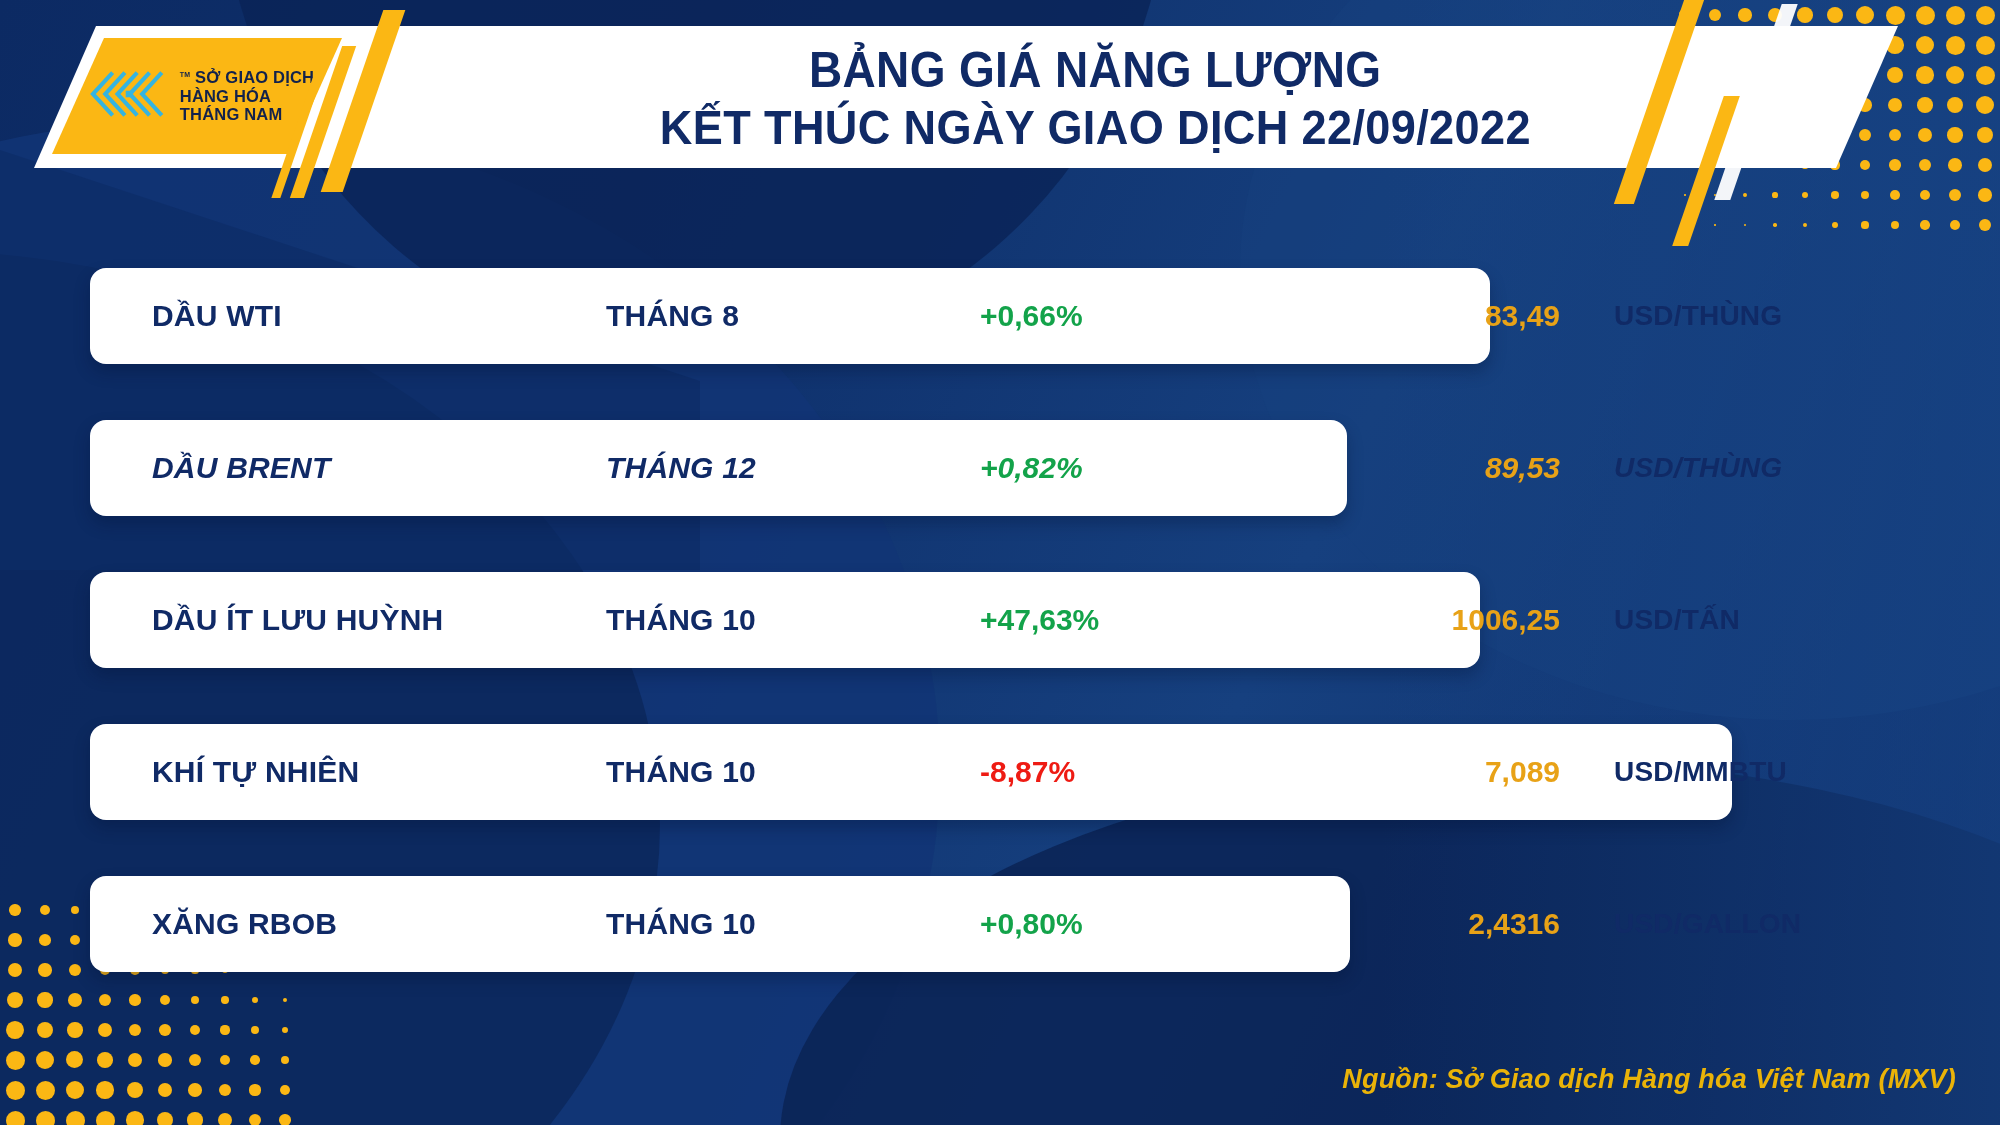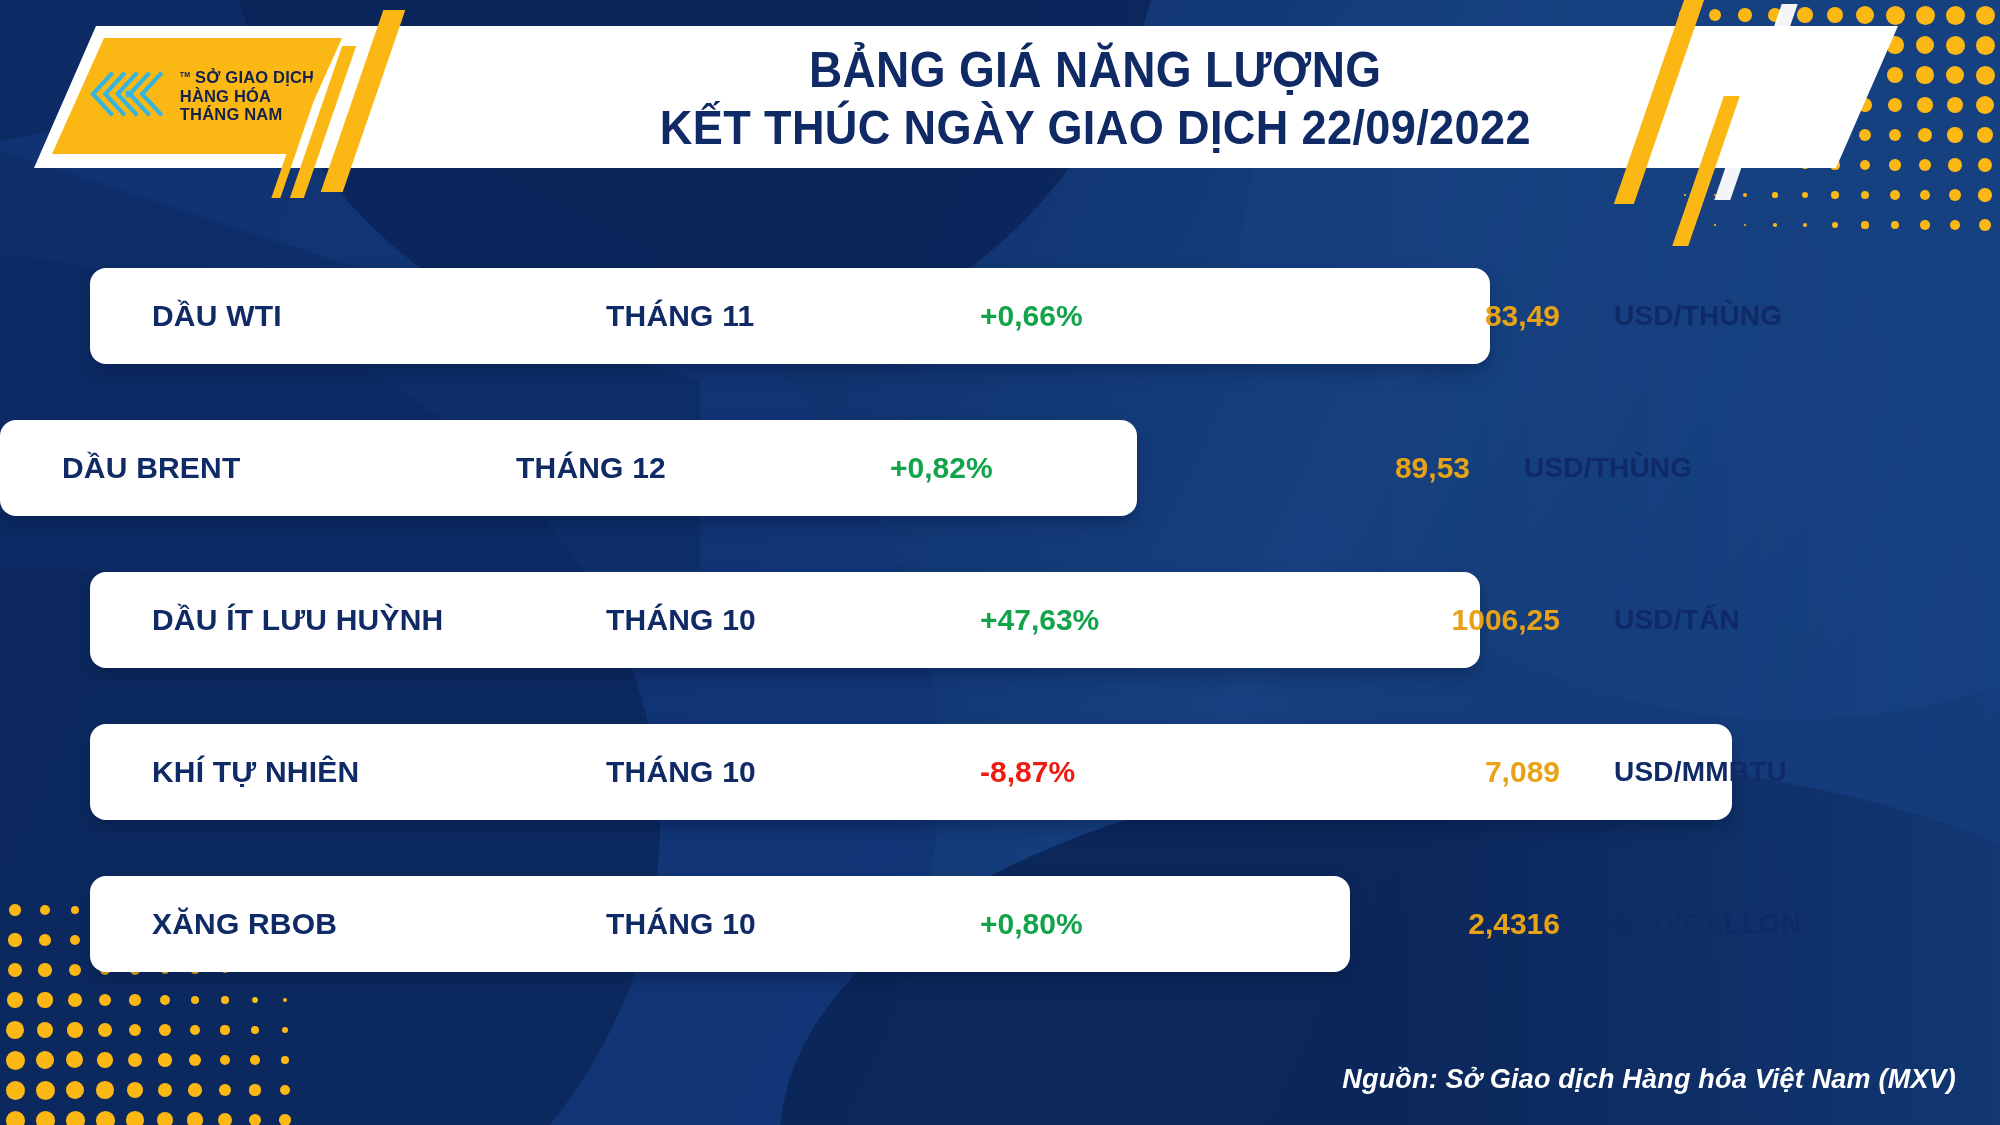--- a/index.html
+++ b/index.html
@@ -252,21 +252,21 @@
     font-weight: 700;
     font-size: 28px;
     letter-spacing: .2px;
     white-space: nowrap;
   }
 
   
   .source {
     position: absolute;
     right: 44px; bottom: 30px;
-    color: #ffffff;
+    color: #eab308;
     font-weight: 700;
     font-style: italic;
     font-size: 27px;
     letter-spacing: .2px;
     white-space: nowrap;
     z-index: 9;
   }
 </style>
 </head>
 <body>
@@ -489,26 +489,26 @@
   <div class="slash s1"></div>
 
   <div class="title-wrap">
     <div class="title-line one">BẢNG GIÁ NĂNG LƯỢNG</div>
     <div class="title-line two">KẾT THÚC NGÀY GIAO DỊCH 22/09/2022</div>
   </div>
 
   <div class="rows" id="rows">
       <div class="row" style="width: 1400px; margin-left: 90px;">
         <div class="row-name">DẦU WTI</div>
-        <div class="row-month">THÁNG 11</div>
+        <div class="row-month">THÁNG 8</div>
         <div class="row-change up">+0,66%</div>
         <div class="row-price">83,49</div>
         <div class="row-unit">USD/THÙNG</div>
       </div>
-      <div class="row" style="width: 1137px; ">
+      <div class="row" style="width: 1257px; margin-left: 90px; font-style: italic;">
         <div class="row-name">DẦU BRENT</div>
         <div class="row-month">THÁNG 12</div>
         <div class="row-change up">+0,82%</div>
         <div class="row-price">89,53</div>
         <div class="row-unit">USD/THÙNG</div>
       </div>
       <div class="row" style="width: 1390px; margin-left: 90px;">
         <div class="row-name">DẦU ÍT LƯU HUỲNH</div>
         <div class="row-month">THÁNG 10</div>
         <div class="row-change up">+47,63%</div>

